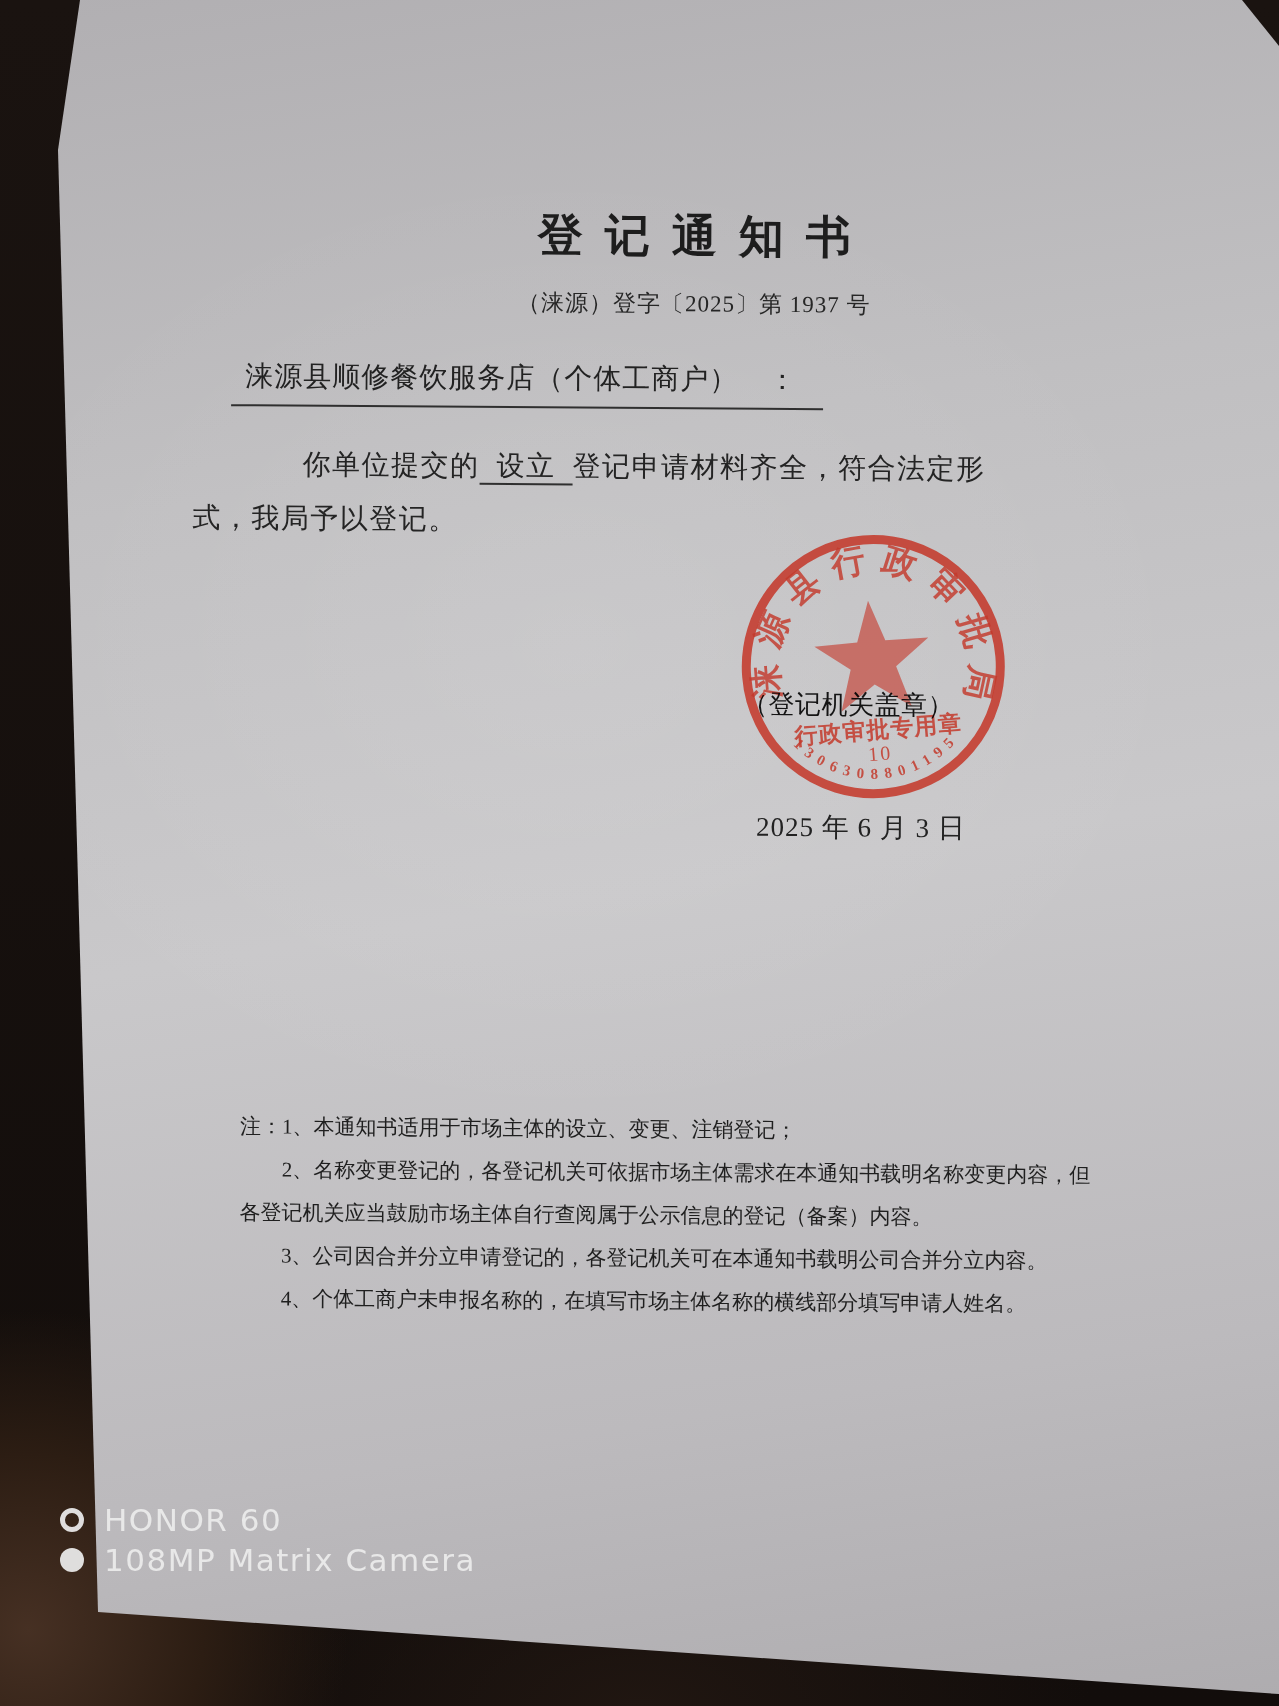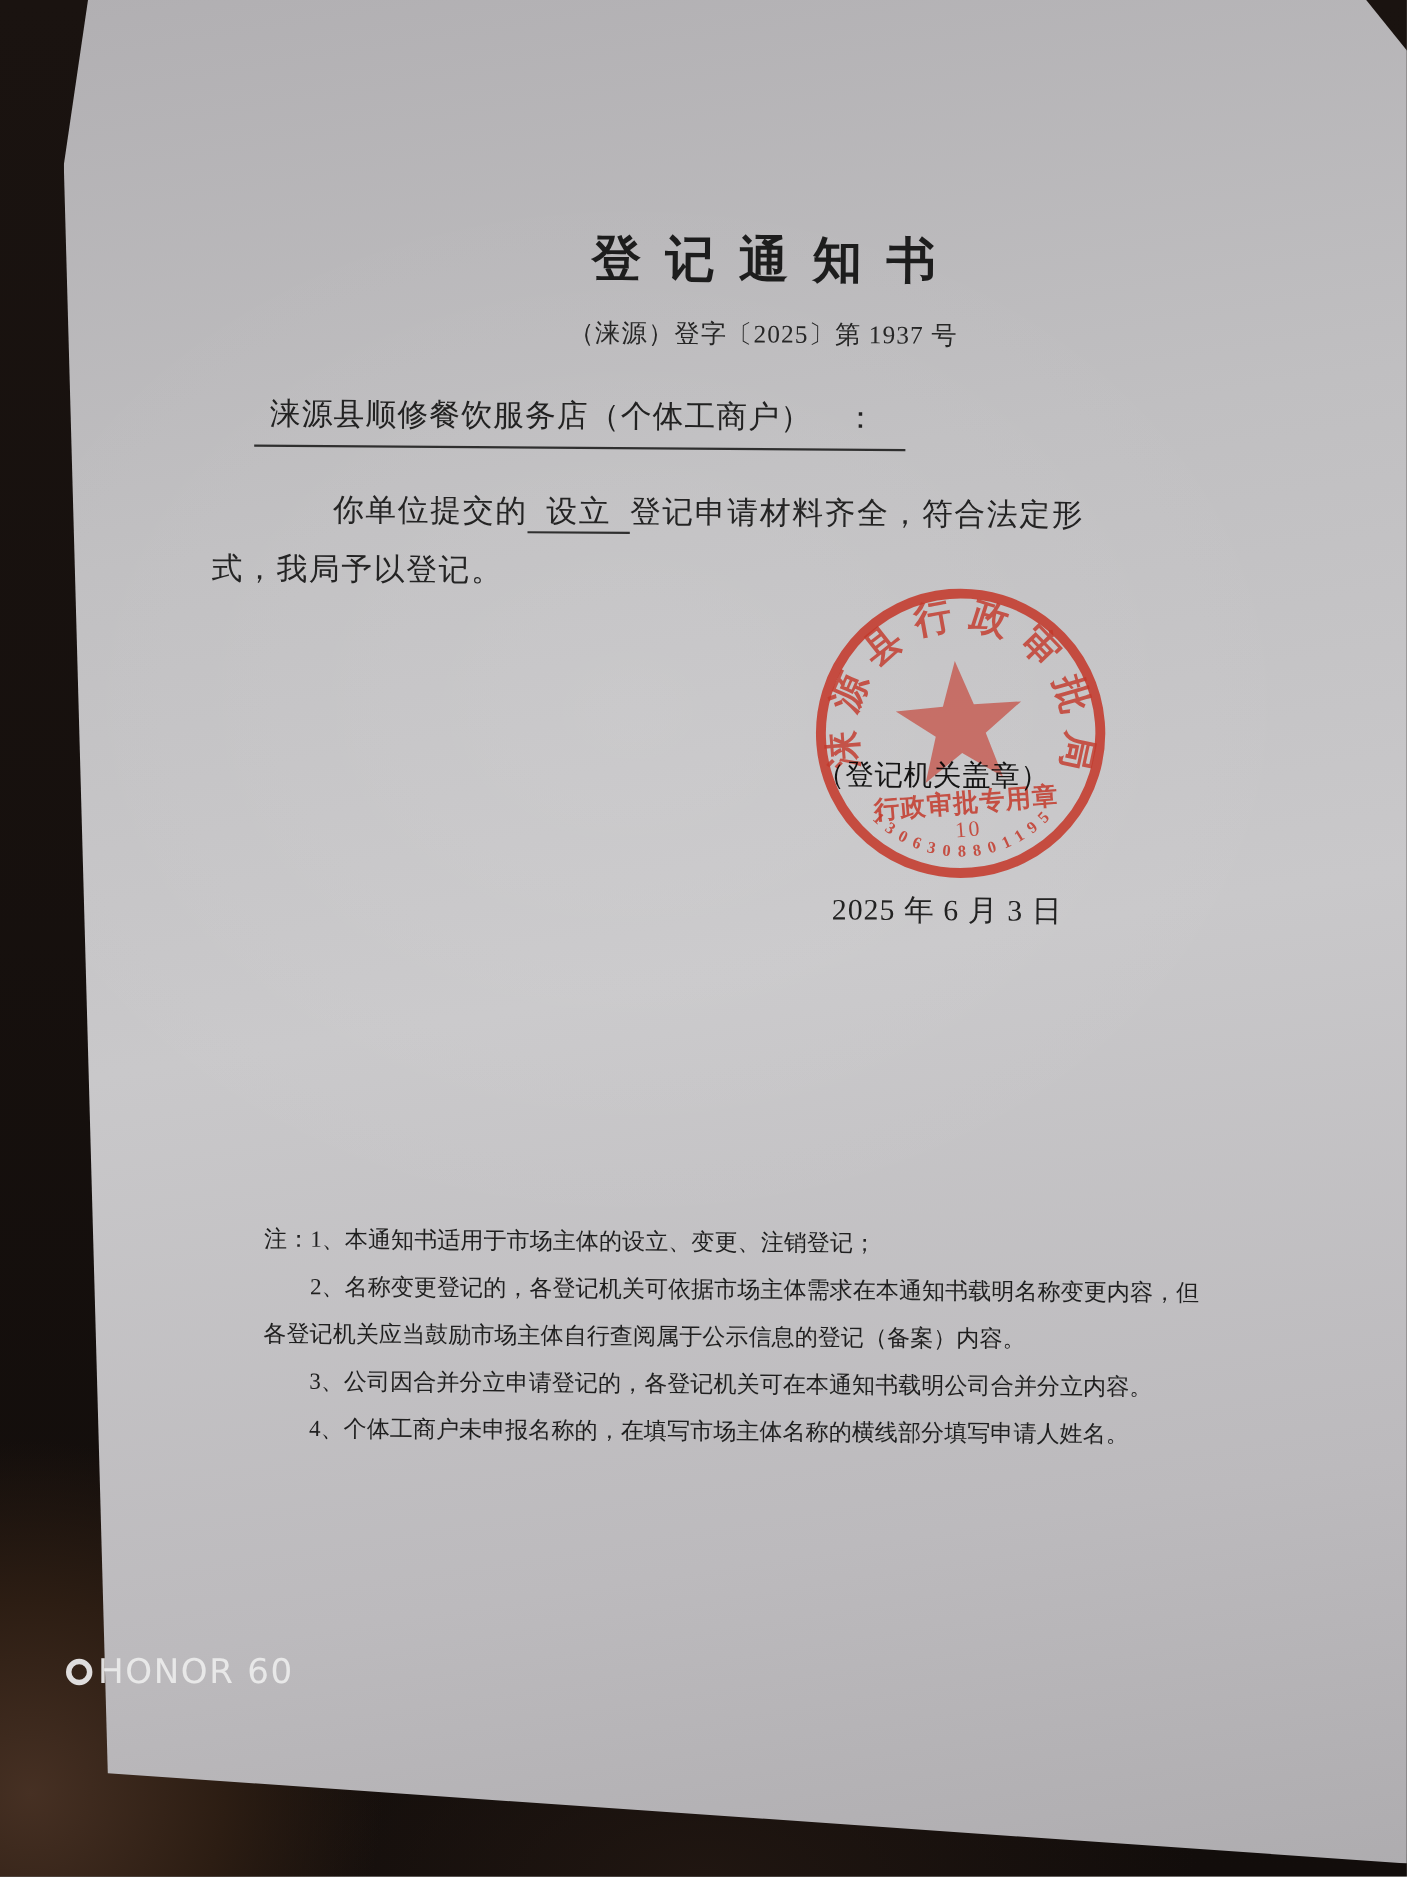--- a/index.html
+++ b/index.html
@@ -39,21 +39,21 @@
     mix-blend-mode:multiply;letter-spacing:0.5px;
   }
   .issue-date{position:absolute;left:756px;top:808px;font-size:27px;letter-spacing:1px;color:#222;}
   .notes{position:absolute;left:242px;top:1108px;width:854px;font-size:21px;line-height:43px;color:#1f1f1f;}
   .notes p{margin:0;}
   .notes p.ind{text-indent:42px;}
   .camera-watermark{
     position:absolute;left:60px;top:1500px;color:#ececec;opacity:0.93;
     font-family:"DejaVu Sans", sans-serif;font-size:31px;letter-spacing:1.5px;
   }
-  .wm-row{display:flex;align-items:center;gap:5px;height:40px;text-align:right;}
+  .wm-row{display:flex;align-items:center;gap:20px;height:40px;text-align:right;}
   .lens-ring{width:24px;height:24px;border:5px solid #ececec;border-radius:50%;box-sizing:border-box;flex:none;}
   .lens-dot{width:24px;height:24px;background:#ececec;border-radius:50%;flex:none;}
 </style>
 </head>
 <body>
 
 <div class="paper">
   <div class="content">
 
     <div class="center-band doc-title">登记通知书</div>
@@ -98,13 +98,17 @@
     </div>
 
   </div>
 </div>
 
 <div class="camera-watermark">
   <div class="wm-row">
     <span class="lens-ring"></span>
     <span>HONOR 60</span>
   </div>
+  <div class="wm-row">
+    <span class="lens-dot"></span>
+    <span>108MP Matrix Camera</span>
+  </div>
 </div>
 
 </body></html>

